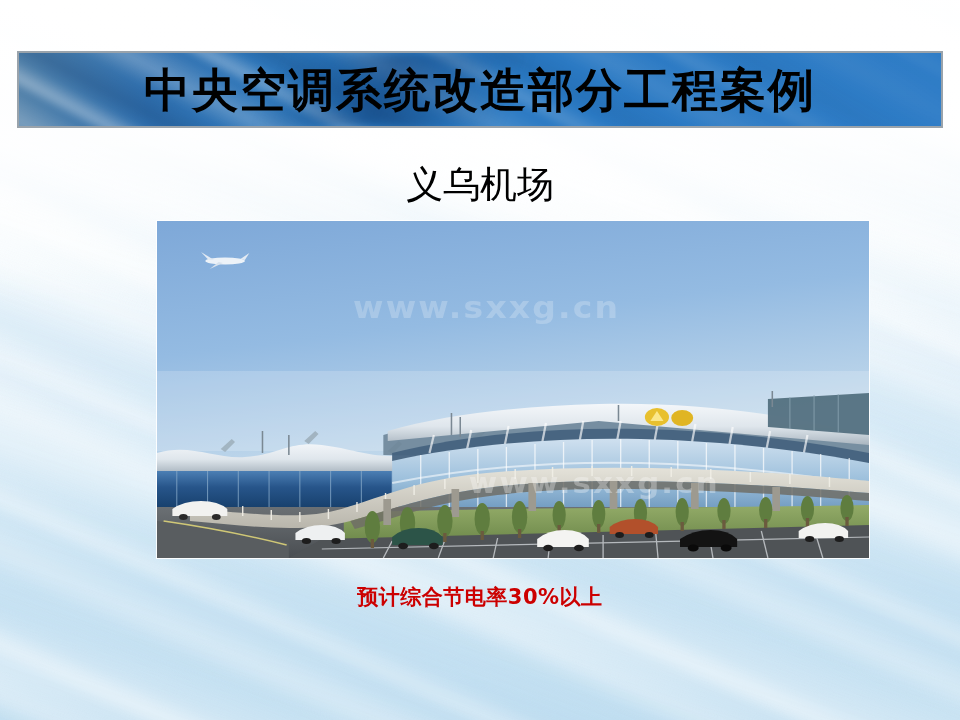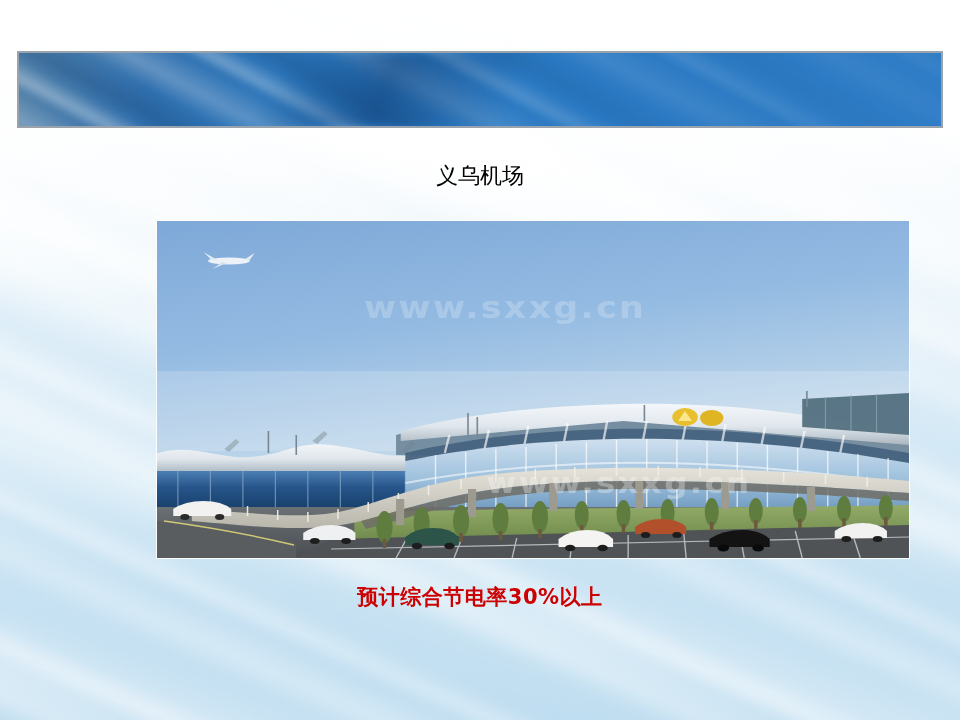--- a/index.html
+++ b/index.html
@@ -141,36 +141,35 @@
   
   .subtitle {
     position: absolute;
     left: 0;
     right: 0;
     top: 163px;
     text-align: center;
     color: #000000;
     font-family: "DejaVu Serif", "Liberation Serif", serif;
     font-weight: 400;
-    font-size: 22px;
+    font-size: 37px;
     line-height: 1.2;
     white-space: nowrap;
   }
 
   
   .photo-frame {
     position: absolute;
     left: 157px;
     top: 221px;
     width: 712px;
     height: 337px;
     background: #ffffff;
     box-shadow: 0 0 0 1px rgba(255,255,255,0.9);
     overflow: hidden;
-    padding-left: 40px;
   }
   .photo {
     position: absolute;
     inset: 0;
     overflow: hidden;
   }
   .photo svg { display: block; width: 100%; height: 100%; }
 
   
   .caption-red {
@@ -196,20 +195,21 @@
 
   <div class="sky-base"></div>
   <div class="sky-streaks"></div>
   <div class="sky-streaks2"></div>
   <div class="sky-top-wash"></div>
 
   <div class="title-banner">
     <div class="banner-bg"></div>
     <div class="banner-clouds"></div>
     <div class="banner-dark-streak"></div>
+    <div class="banner-title">中央空调系统改造部分工程案例</div>
   </div>
 
   <div class="subtitle">义乌机场</div>
 
   <div class="photo-frame">
     <div class="photo">
       <svg viewBox="0 0 648 337" preserveAspectRatio="none">
         <defs>
           <linearGradient id="skyGrad" x1="0" y1="0" x2="0.25" y2="1">
             <stop offset="0%" stop-color="#7ea8d8"></stop>

